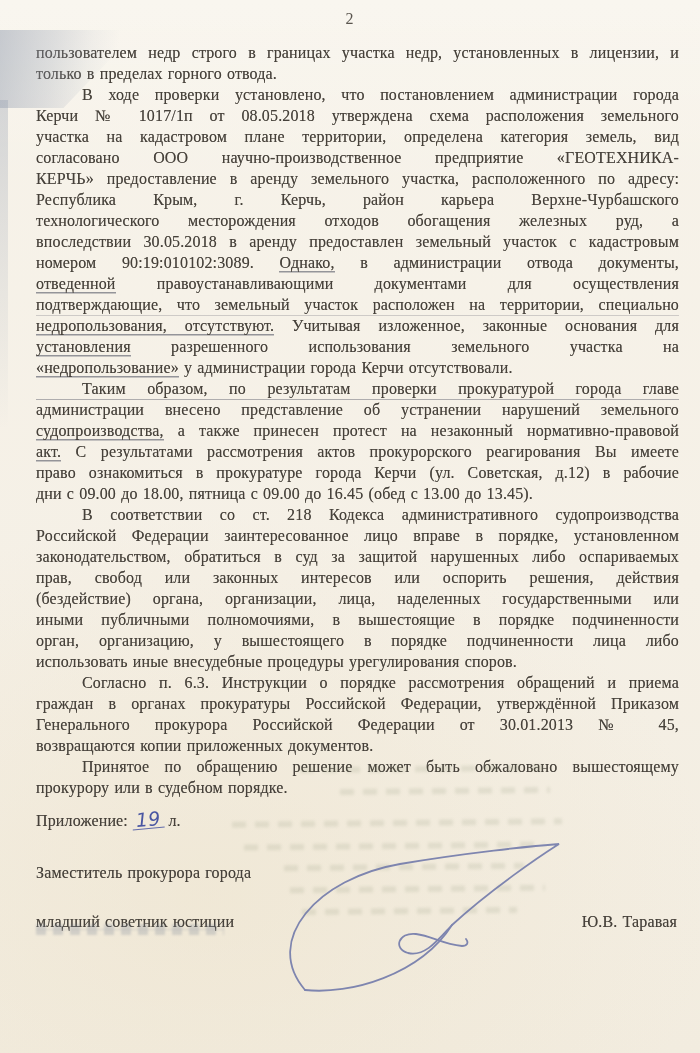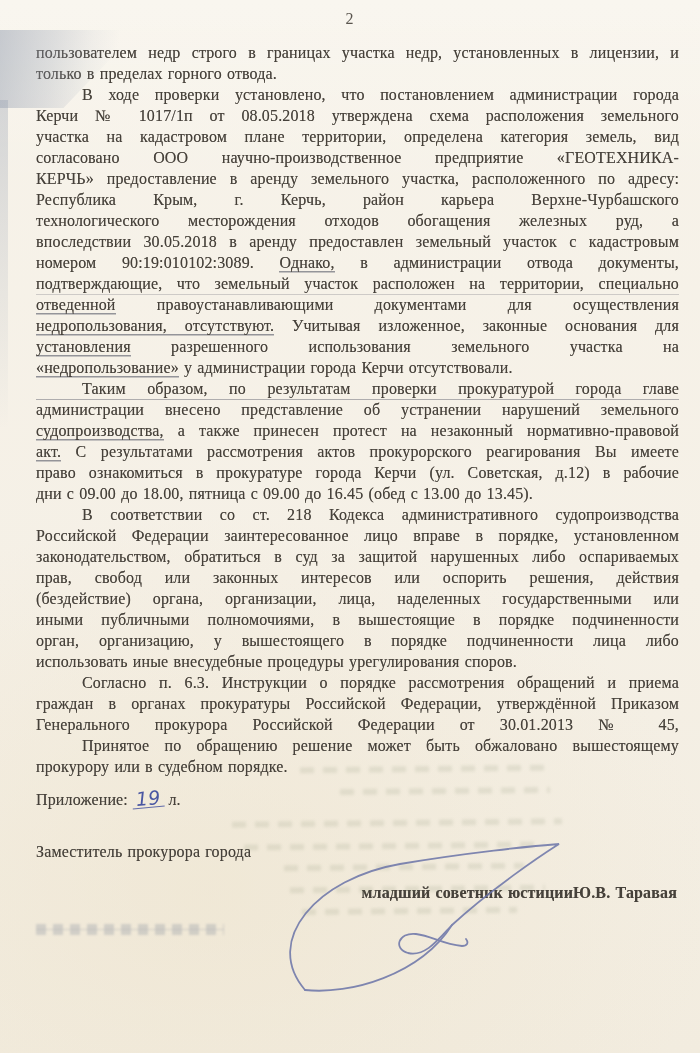--- a/index.html
+++ b/index.html
@@ -30,21 +30,21 @@
   .ul-pen{box-shadow:0 1px 0 rgba(104,106,118,.5);}
   .ul-faint{box-shadow:0 1px 0 rgba(120,122,132,.32);}
   .attachment{margin-top:12px; line-height:21px;}
   .hand-num{
     display:inline-block; font-family:"DejaVu Sans",sans-serif; font-style:italic;
     color:#4956a2; font-size:19px; line-height:16px; padding:0 4px 1px 4px; margin:0 4px;
     border-bottom:1.6px solid rgba(73,86,162,.85); transform:rotate(-5deg);
     text-shadow:none;
   }
   .sig-row1{margin-top:31px; line-height:21px;}
-  .sig-row2{margin-top:20px; line-height:21px; display:flex; justify-content:flex-end;font-weight:bold;}
+  .sig-row2{margin-top:28px; line-height:21px; display:flex; justify-content:space-between;}
   .signer-name{padding-right:2px;}
   
   .shadow-tl{
     position:absolute; left:0; top:30px; width:138px; height:78px; z-index:5; pointer-events:none;
     background:linear-gradient(100deg, rgba(148,158,176,.50) 0%, rgba(152,162,180,.28) 38%, rgba(160,170,188,.10) 62%, rgba(160,170,188,0) 80%);
     clip-path:polygon(0 0,100% 0,46% 100%,0 100%);
   }
   .shadow-left-strip{
     position:absolute; left:0; top:100px; width:8px; height:330px; z-index:5; pointer-events:none;
     background:linear-gradient(180deg, rgba(148,158,176,.35), rgba(148,158,176,0));
@@ -90,22 +90,22 @@
         <div>
           <div class="line indent"><span>В ходе проверки установлено, что постановлением администрации города</span></div>
           <div class="line"><span>Керчи № 1017/1п от 08.05.2018 утверждена схема расположения земельного</span></div>
           <div class="line"><span>участка на кадастровом плане территории, определена категория земель, вид</span></div>
           <div class="line"><span>согласовано ООО научно-производственное предприятие «ГЕОТЕХНИКА-</span></div>
           <div class="line"><span>КЕРЧЬ» предоставление в аренду земельного участка, расположенного по адресу:</span></div>
           <div class="line"><span>Республика Крым, г. Керчь, район карьера Верхне-Чурбашского</span></div>
           <div class="line"><span>технологического месторождения отходов обогащения железных руд, а</span></div>
           <div class="line"><span>впоследствии 30.05.2018 в аренду предоставлен земельный участок с кадастровым</span></div>
           <div class="line"><span>номером 90:19:010102:3089. </span><span class="u">Однако,</span><span> в администрации отвода документы,</span></div>
+          <div class="line"><span class="u">отведенной</span><span> правоустанавливающими документами для осуществления</span></div>
           <div class="line ul-faint"><span>подтверждающие, что земельный участок расположен на территории, специально</span></div>
-          <div class="line"><span class="u">отведенной</span><span> правоустанавливающими документами для осуществления</span></div>
           <div class="line"><span class="u">недропользования, отсутствуют.</span><span> Учитывая изложенное, законные основания для</span></div>
           <div class="line"><span class="u">установления</span><span> разрешенного использования земельного участка на</span></div>
           <div class="line last"><span class="u">«недропользование»</span><span> у администрации города Керчи отсутствовали.</span></div>
         </div>
         <div>
           <div class="line indent ul-pen"><span>Таким образом, по результатам проверки прокуратурой города главе</span></div>
           <div class="line"><span>администрации внесено представление об устранении нарушений земельного</span></div>
           <div class="line"><span class="u">судопроизводства,</span><span> а также принесен протест на незаконный нормативно-правовой</span></div>
           <div class="line"><span class="u">акт.</span><span> С результатами рассмотрения актов прокурорского реагирования Вы имеете</span></div>
           <div class="line"><span>право ознакомиться в прокуратуре города Керчи (ул. Советская, д.12) в рабочие</span></div>
@@ -118,20 +118,21 @@
           <div class="line"><span>прав, свобод или законных интересов или оспорить решения, действия</span></div>
           <div class="line"><span>(бездействие) органа, организации, лица, наделенных государственными или</span></div>
           <div class="line"><span>иными публичными полномочиями, в вышестоящие в порядке подчиненности</span></div>
           <div class="line"><span>орган, организацию, у вышестоящего в порядке подчиненности лица либо</span></div>
           <div class="line last"><span>использовать иные внесудебные процедуры урегулирования споров.</span></div>
         </div>
         <div>
           <div class="line indent"><span>Согласно п. 6.3. Инструкции о порядке рассмотрения обращений и приема</span></div>
           <div class="line"><span>граждан в органах прокуратуры Российской Федерации, утверждённой Приказом</span></div>
           <div class="line"><span>Генерального прокурора Российской Федерации от 30.01.2013 № 45,</span></div>
+          <div class="line last"><span>возвращаются копии приложенных документов.</span></div>
         </div>
         <div>
           <div class="line indent"><span>Принятое по обращению решение может быть обжаловано вышестоящему</span></div>
           <div class="line last"><span>прокурору или в судебном порядке.</span></div>
         </div>
       </div>
 
     <div class="attachment">
       <span>Приложение:</span><span class="hand-num">19</span><span>л.</span>
     </div>

